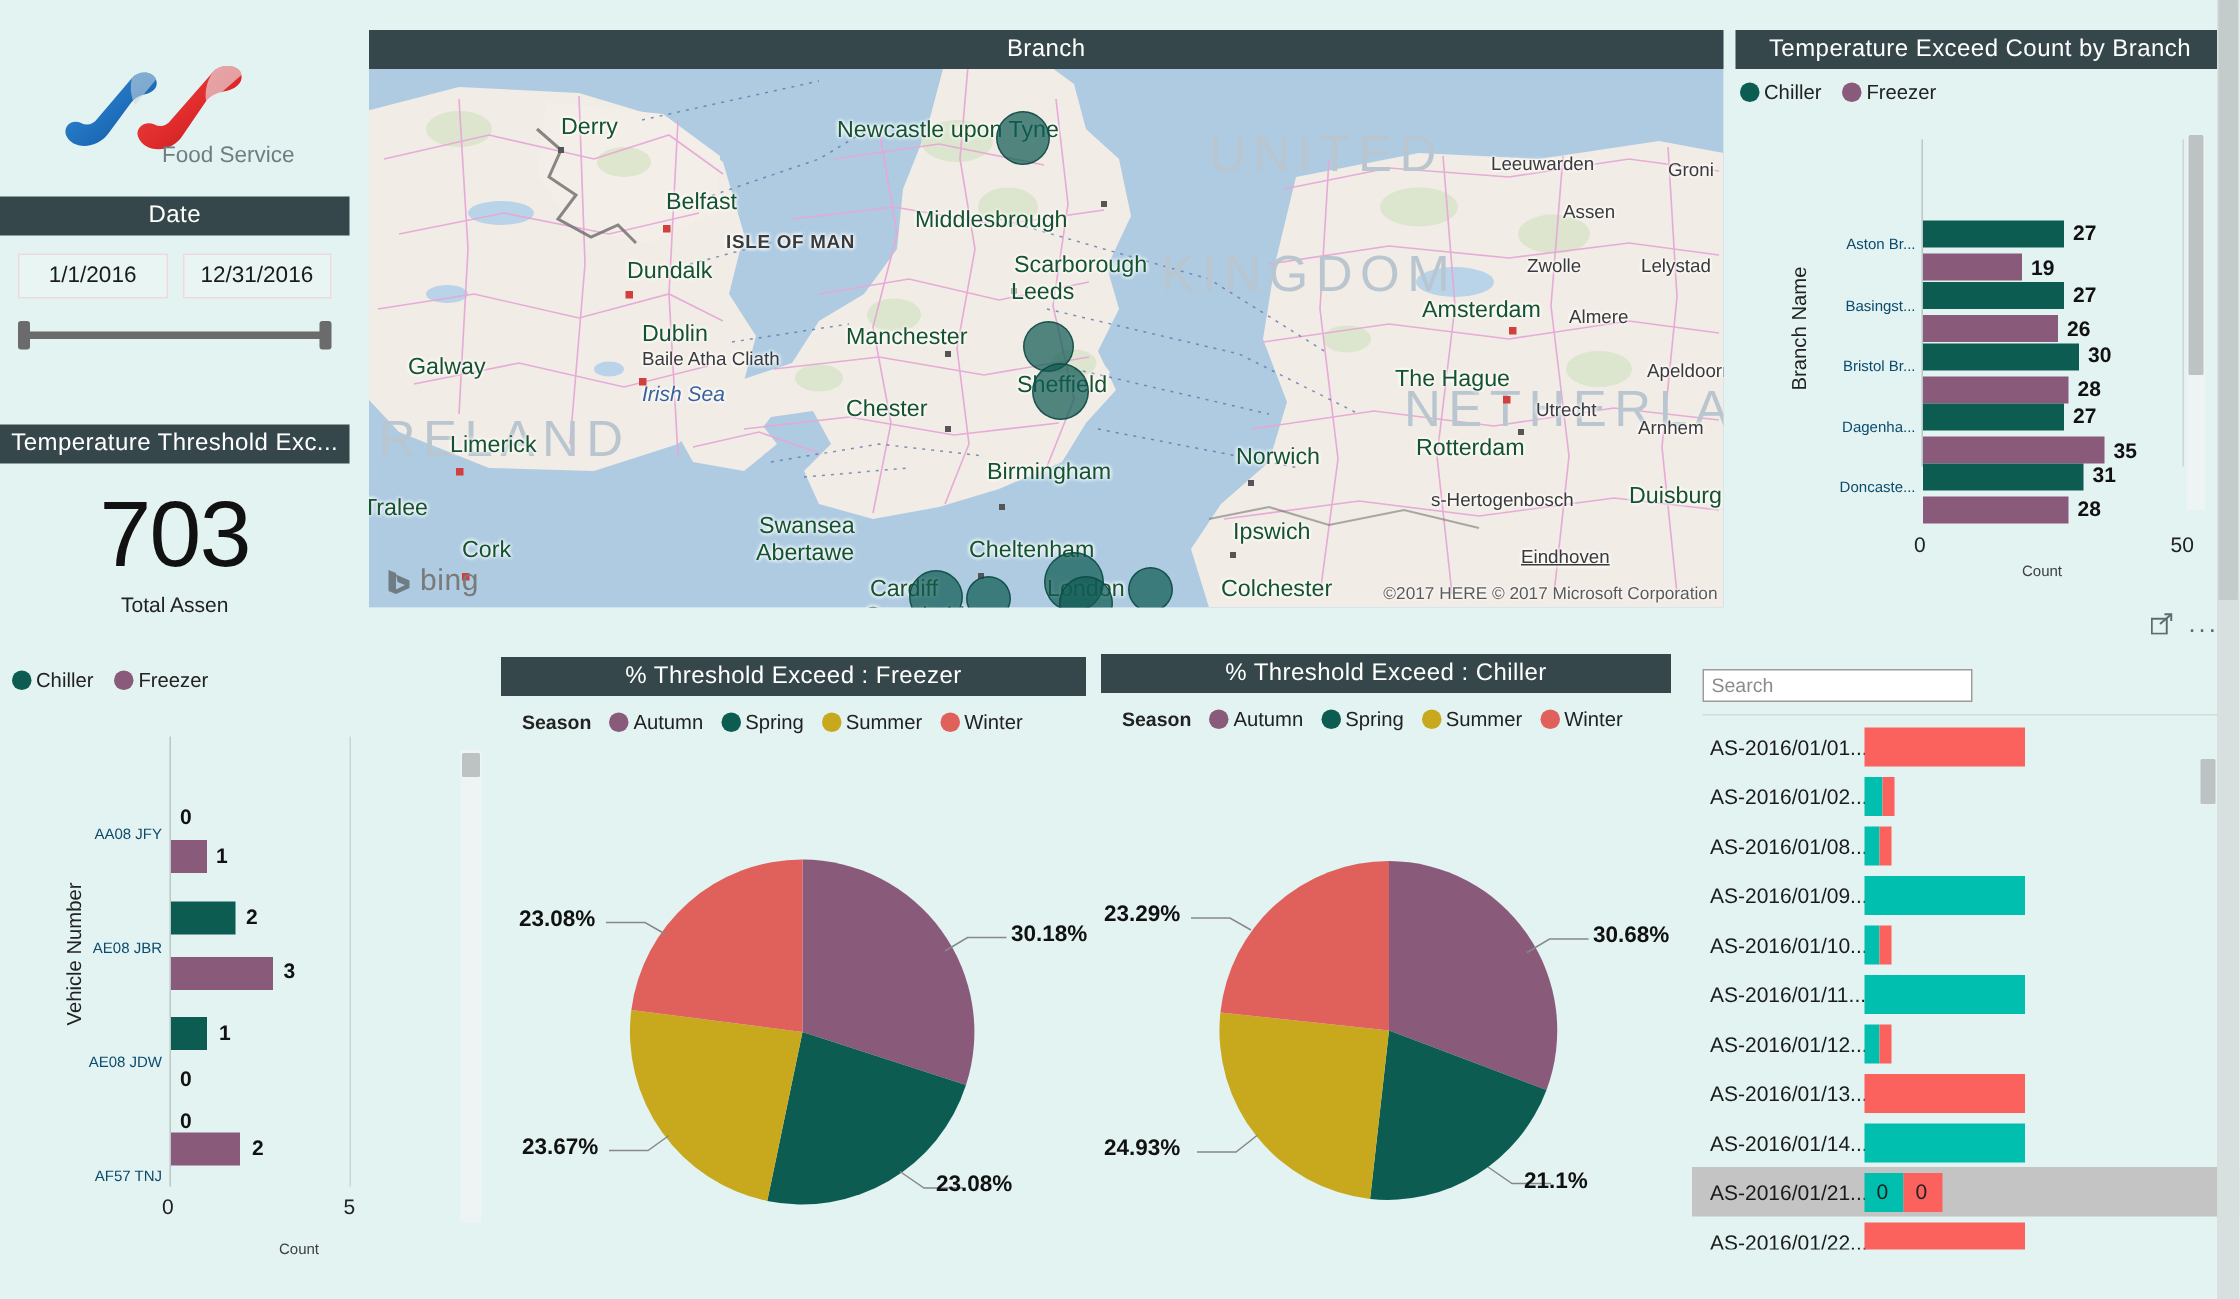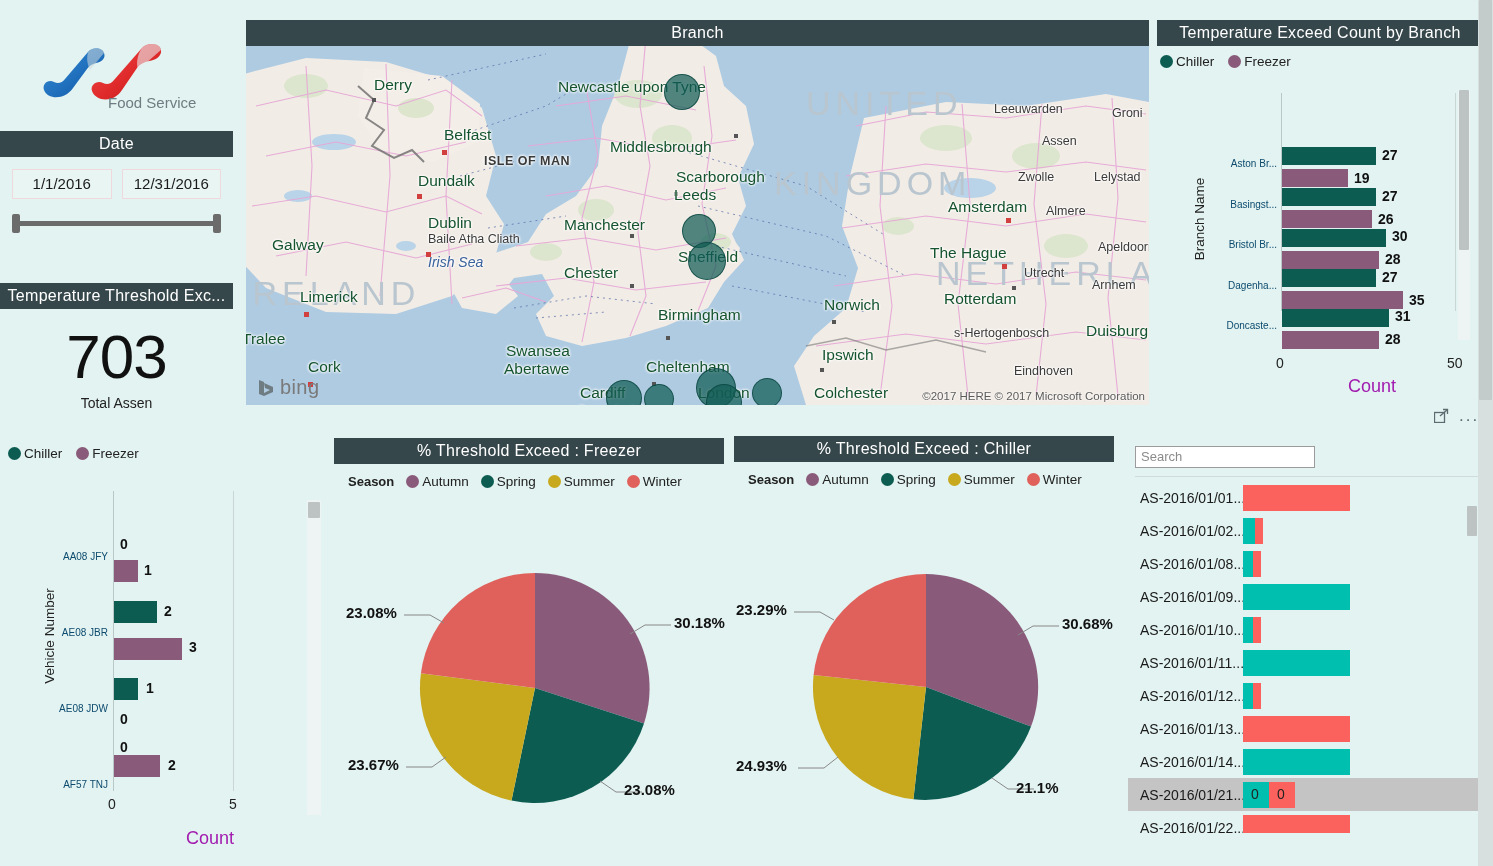--- a/index.html
+++ b/index.html
@@ -85,21 +85,21 @@
   .axis-y-title {
     position: absolute; left: 6px; top: 50%; transform: translateY(-50%) rotate(-90deg);
     font-size: 13.5px; color: #222; white-space: nowrap; transform-origin: center;
   }
   .bar-plot { position: relative; }
   .cat-label { position: absolute; font-size: 10px; color: #0c4a6e; text-align: right; white-space: nowrap;}
   .bar { position: absolute; height: 18px; }
   .bar-val { position: absolute; font-size: 14px; color: #111; font-weight: bold; }
   .gridline { position: absolute; width: 1px; background: #c9d6d4; }
   .axis-tick { position: absolute; font-size: 14px; color: #222; }
-  .axis-x-title { position: absolute; font-size: 18px; color: #a21caf; }
+  .axis-x-title { position: absolute; font-size: 10px; color: #404040; }
   .vscroll { position: absolute; background: #eef4f3; }
   .vthumb { position: absolute; background: #bdc3c2; border-radius: 1px;}
 
   .viz-actions { position: absolute; display: flex; align-items: center; gap: 10px; }
   .dots-menu { font-size: 17px; color: #5b6b70; letter-spacing: 2px; line-height: 10px;}
 
   
   .vehicle-card { left: 0px; top: 438px; width: 328px; height: 428px; }
   .vehicle-title { width: 328px; }
 
@@ -329,21 +329,21 @@
       <div class="map-label" style="left:800px; top:158px;">Almere</div>
       <div class="map-label big" style="left:684px; top:198px;">The Hague</div>
       <div class="map-dot red" style="left:756px; top:218px;"></div>
       <div class="map-label" style="left:852px; top:194px;">Apeldoorn</div>
       <div class="map-label" style="left:778px; top:220px;">Utrecht</div>
       <div class="map-dot" style="left:766px; top:240px;"></div>
       <div class="map-label" style="left:846px; top:232px;">Arnhem</div>
       <div class="map-label big" style="left:698px; top:244px;">Rotterdam</div>
       <div class="map-label" style="left:708px; top:280px;">s-Hertogenbosch</div>
       <div class="map-label big" style="left:840px; top:276px;">Duisburg</div>
-      <div class="map-label" style="left:768px; top:318px;">Eindhoven</div>
+      <div class="map-label" style="left:768px; top:318px;text-decoration:underline;">Eindhoven</div>
 
       <div class="bubble" style="left:418px; top:28px; width:36px; height:36px;"></div>
       <div class="bubble" style="left:436px; top:168px; width:34px; height:34px;"></div>
       <div class="bubble" style="left:442px; top:196px; width:38px; height:38px;"></div>
       <div class="bubble" style="left:360px; top:334px; width:36px; height:36px;"></div>
       <div class="bubble" style="left:398px; top:338px; width:30px; height:30px;"></div>
       <div class="bubble" style="left:450px; top:322px; width:40px; height:40px;"></div>
       <div class="bubble" style="left:460px; top:338px; width:36px; height:36px;"></div>
       <div class="bubble" style="left:506px; top:332px; width:30px; height:30px;"></div>
 

